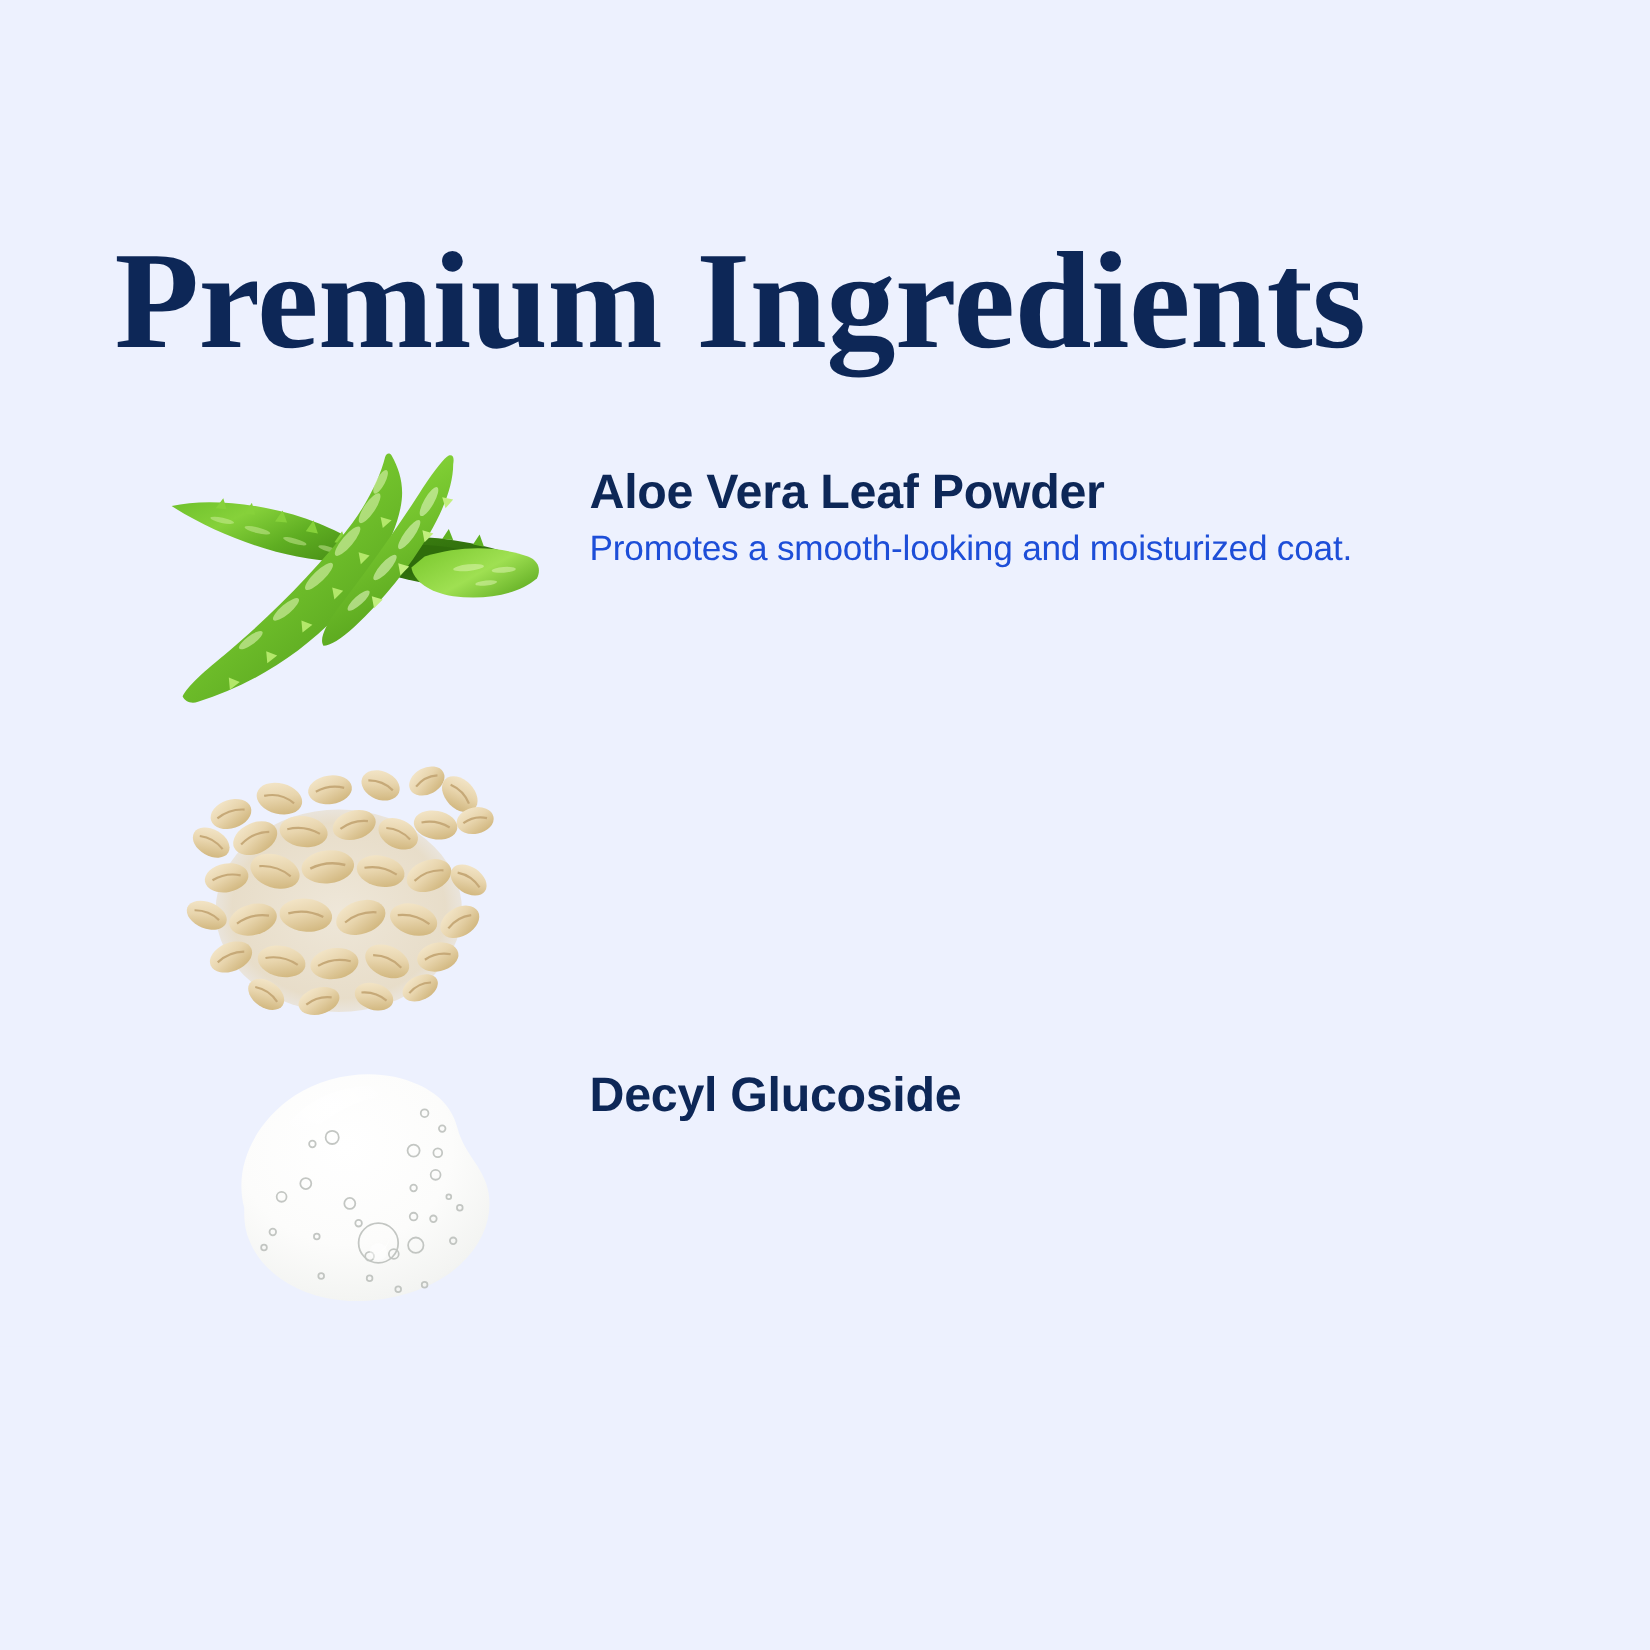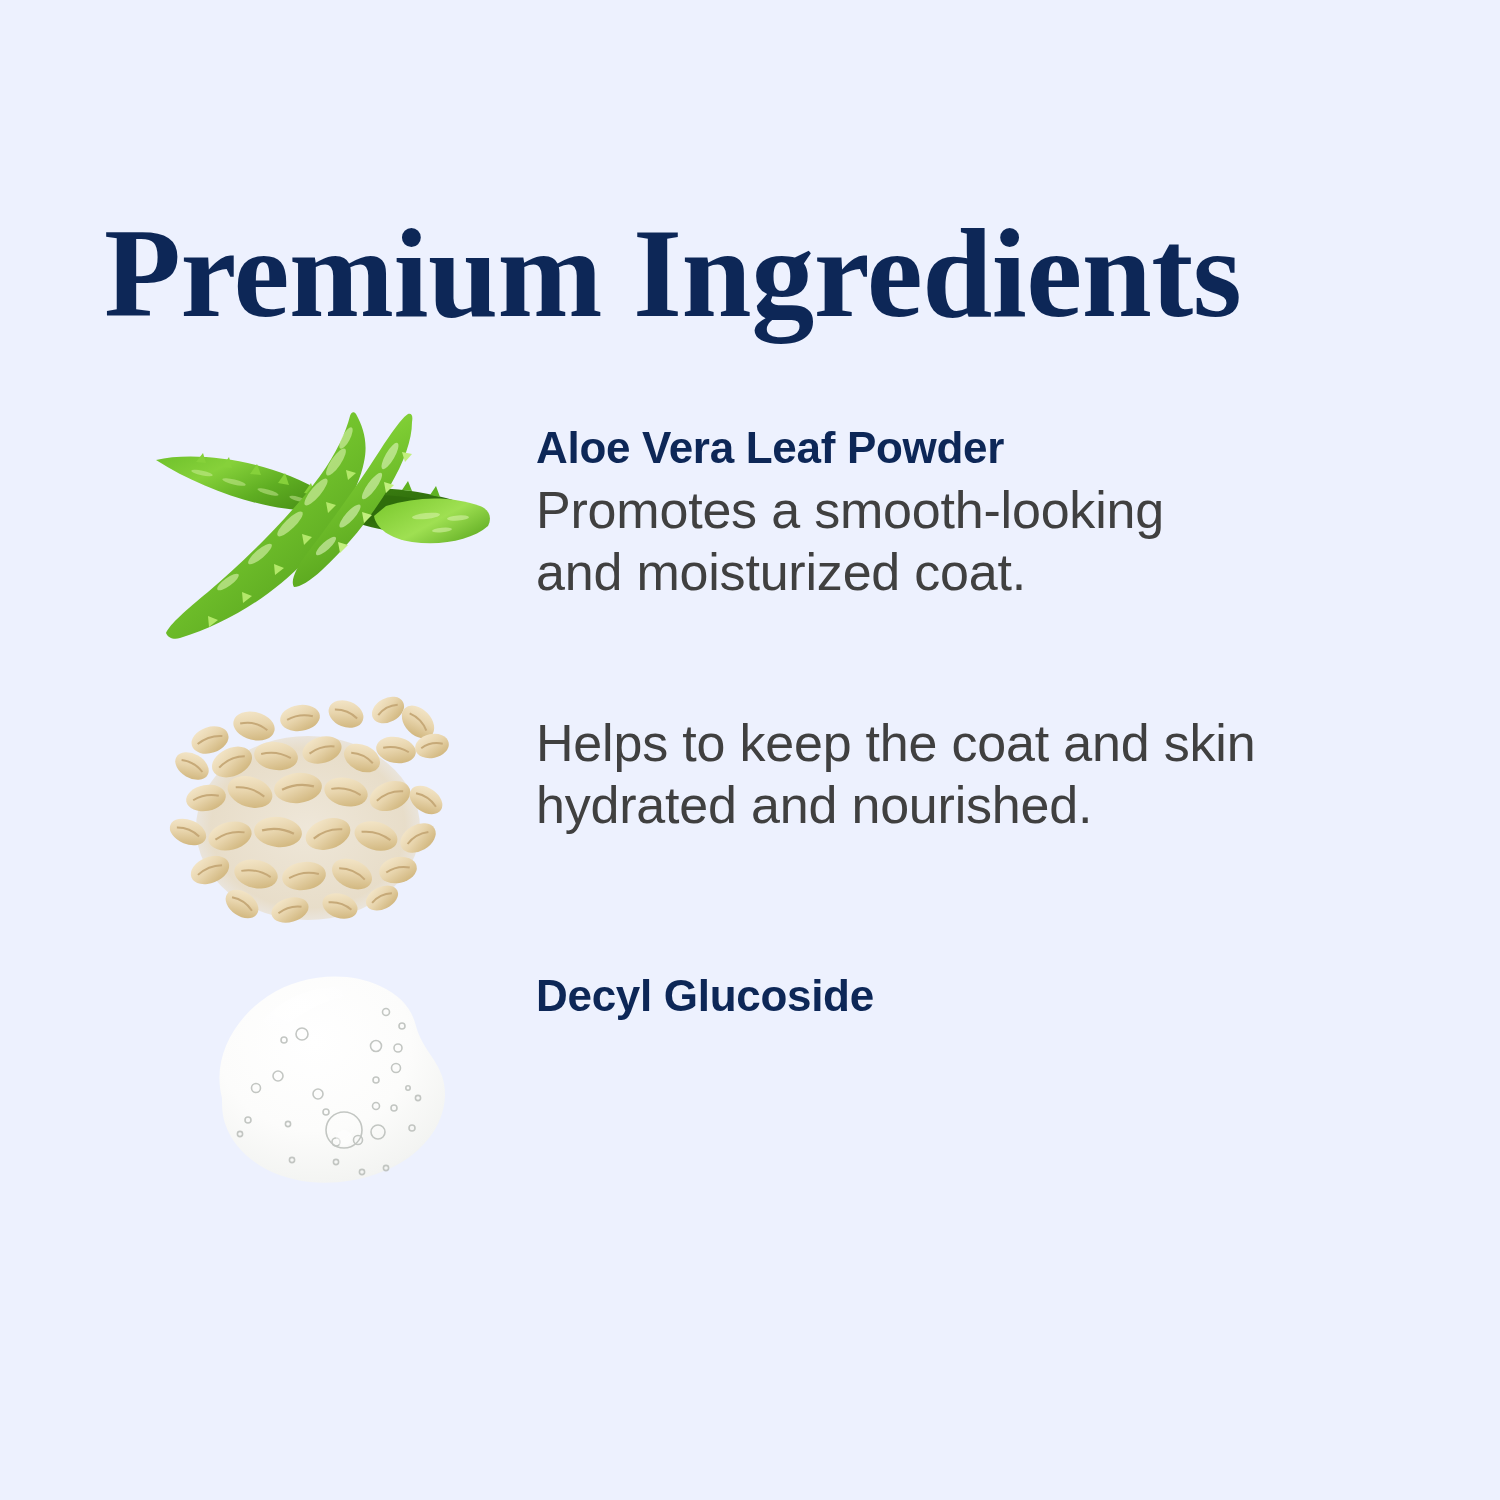--- a/index.html
+++ b/index.html
@@ -81,23 +81,23 @@
     font-weight: 700;
     font-size: 44px;
     line-height: 1.08;
     color: #0d2757;
     margin: 0 0 7px 0;
     letter-spacing: -0.3px;
   }
   .ingredient-desc {
     font-family: "Liberation Sans", sans-serif;
     font-weight: 400;
-    font-size: 52px;
+    font-size: 32px;
     line-height: 1.2;
-    color: #404040;
+    color: #1d4ed8;
     margin: 0;
     max-width: 720px;
     letter-spacing: -0.2px;
   }
 </style>
 </head>
 <body>
 
 <div class="page">
 
@@ -359,21 +359,20 @@
               <path d="M-12,0 Q0,-5 12,0" stroke="#c6a978" stroke-width="2" fill="none"></path>
             </g>
             <g transform="translate(232,210) rotate(-26)">
               <ellipse rx="17" ry="11" fill="url(#oatG)"></ellipse>
               <path d="M-11,0 Q0,-5 11,0" stroke="#c6a978" stroke-width="2" fill="none"></path>
             </g>
           </g>
         </svg>
       </div>
       <div class="ingredient-text">
-        <div class="ingredient-desc">Helps to keep the coat and skin hydrated and nourished.</div>
       </div>
     </div>
 
     <div class="ingredient-row row-3">
       <div class="ingredient-figure">
         <svg viewBox="0 0 340 260" xmlns="http://www.w3.org/2000/svg">
           <defs>
             <radialGradient id="gelG" cx="0.42" cy="0.32" r="0.78">
               <stop offset="0%" stop-color="#ffffff"></stop>
               <stop offset="55%" stop-color="#fcfcfb"></stop>

